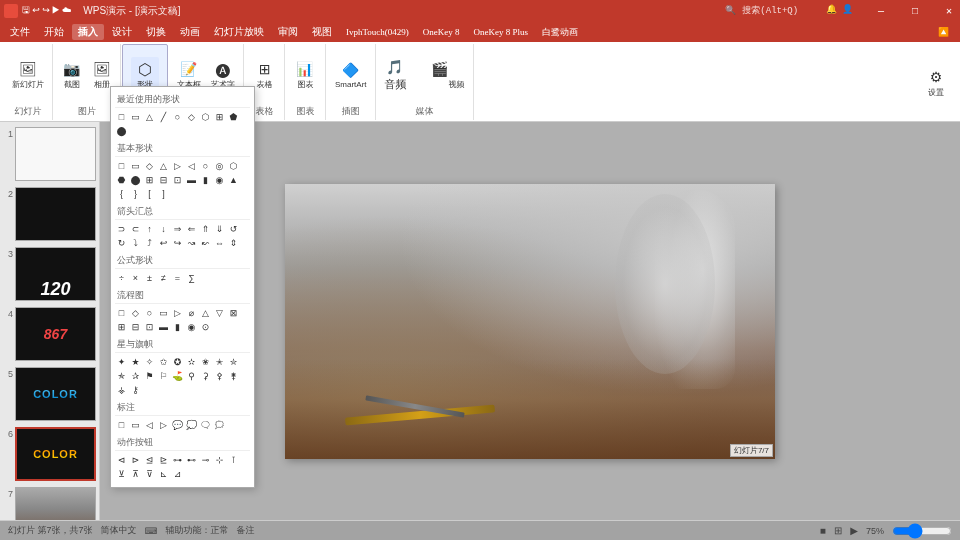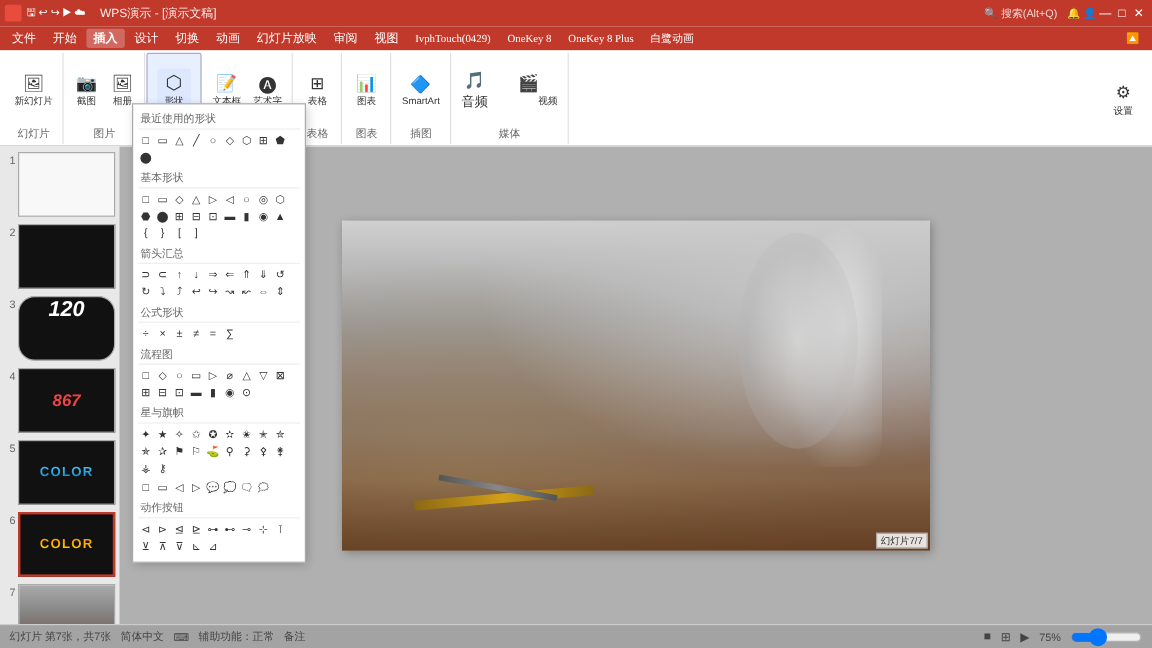--- a/index.html
+++ b/index.html
@@ -18,21 +18,21 @@
       height: 22px;
       background: #c0392b;
       display: flex;
       align-items: center;
       justify-content: space-between;
       padding: 0 4px;
       color: white;
       font-size: 10px;
     }
     .title-bar-left { display: flex; align-items: center; gap: 4px; }
-    .title-bar-right { display: flex; align-items: center; gap: 0; }
+    .title-bar-right { display: flex; align-items: flex-start; gap: 20px; font-family: Liberation Mono, monospace; }
     .title-icon { width: 14px; height: 14px; background: #e74c3c; border-radius: 2px; display: inline-block; }
     .win-btn { width: 14px; height: 14px; display: inline-flex; align-items: center; justify-content: center; font-size: 10px; cursor: pointer; }
 
     
     .menu-bar {
       height: 20px;
       background: #c0392b;
       display: flex;
       align-items: center;
       padding: 0 4px;
@@ -545,20 +545,21 @@
         <div class="shape-item">⚐</div>
         <div class="shape-item">⛳</div>
         <div class="shape-item">⚲</div>
         <div class="shape-item">⚳</div>
         <div class="shape-item">⚴</div>
         <div class="shape-item">⚵</div>
         <div class="shape-item">⚶</div>
         <div class="shape-item">⚷</div>
       </div>
 
+      <div class="shapes-section-label">标注</div>
       <div class="shapes-row">
         <div class="shape-item">□</div>
         <div class="shape-item">▭</div>
         <div class="shape-item">◁</div>
         <div class="shape-item">▷</div>
         <div class="shape-item">💬</div>
         <div class="shape-item">💭</div>
         <div class="shape-item">🗨</div>
         <div class="shape-item">🗯</div>
       </div>
@@ -592,21 +593,21 @@
         <div class="slide-img thumb-1" style="background:#f8f8f8;"></div>
       </div>
 
       <div class="slide-thumb">
         <span class="slide-num">2</span>
         <div class="slide-img thumb-2" style="background:#111;"></div>
       </div>
 
       <div class="slide-thumb">
         <span class="slide-num">3</span>
-        <div class="slide-img thumb-3" style="background:#111;display:flex;align-items:flex-start;justify-content:center;border-radius:14px;">
+        <div class="slide-img thumb-3" style="background:#111;display:flex;align-items:flex-end;justify-content:center;">
           <span class="thumb-text-120">120</span>
         </div>
       </div>
 
       <div class="slide-thumb">
         <span class="slide-num">4</span>
         <div class="slide-img thumb-4" style="background:#111;display:flex;align-items:center;justify-content:center;">
           <span class="thumb-text-867">867</span>
         </div>
       </div>

